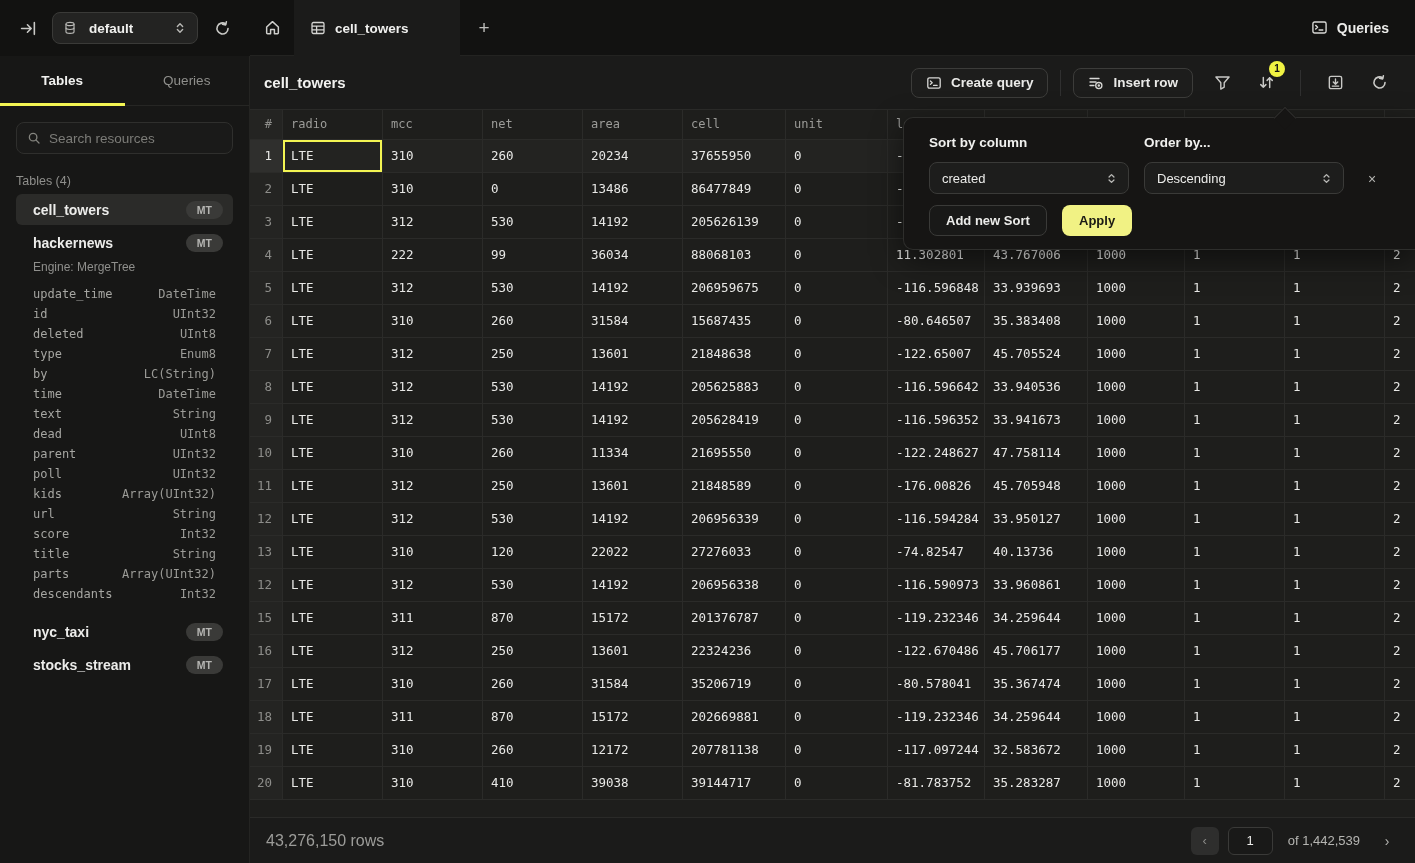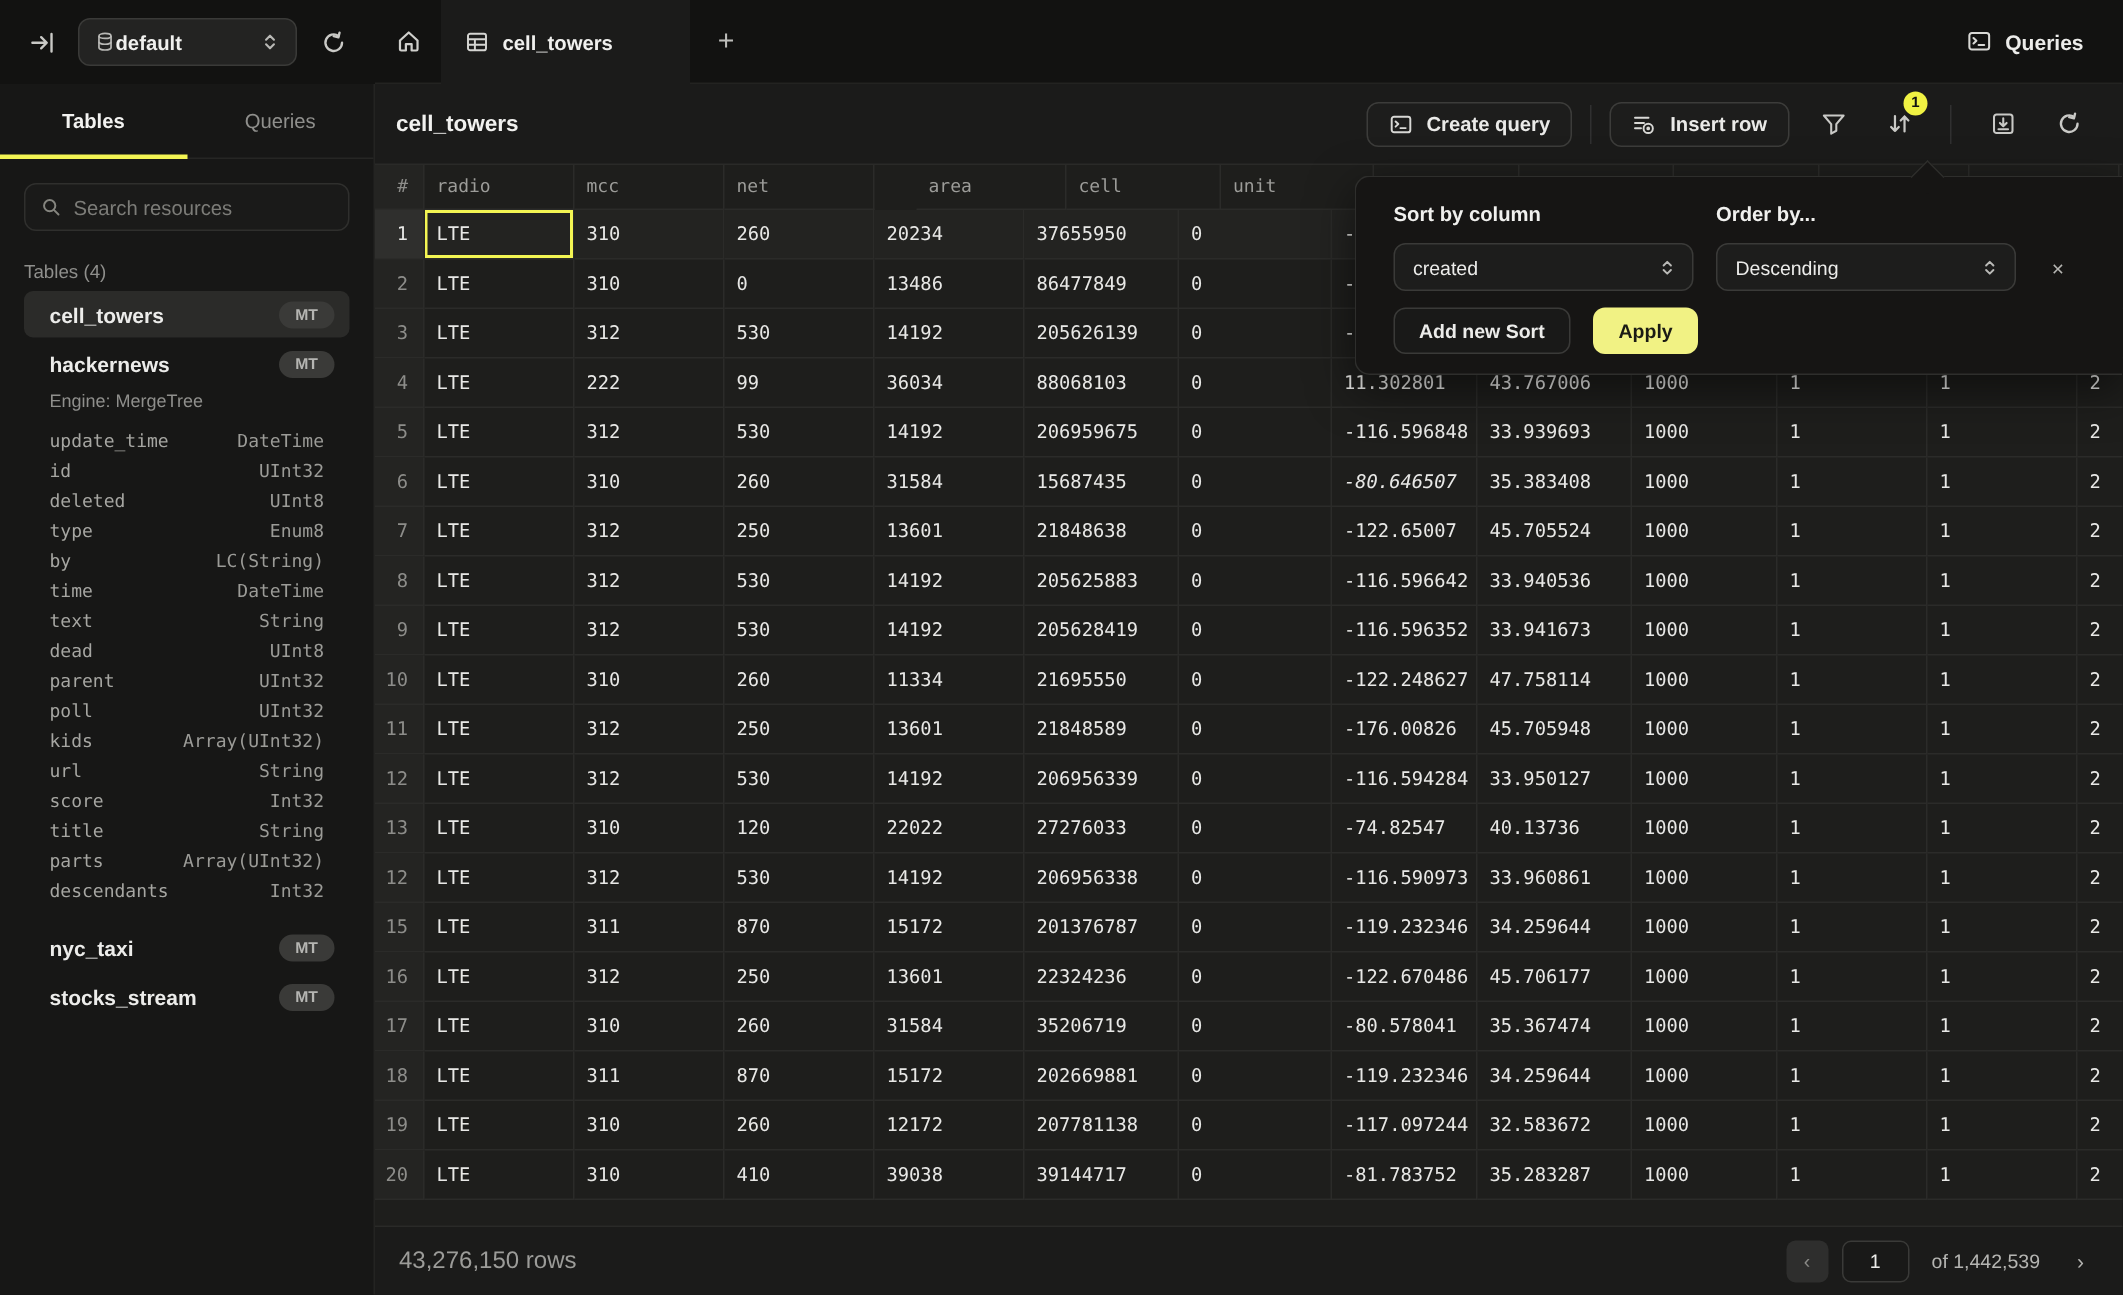--- a/index.html
+++ b/index.html
@@ -4,21 +4,21 @@
 <style>
   * { margin:0; padding:0; box-sizing:border-box; }
   html,body { width:1415px; height:863px; overflow:hidden; background:#141413; color:#ebebe9;
               font-family:"Liberation Sans", sans-serif; }
 
   
   .topbar { position:absolute; left:0; top:0; width:1415px; height:56px; background:#121211; }
   .topbar-left { position:absolute; left:0; top:0; width:250px; height:56px; display:flex; align-items:center; gap:10px; padding:0 14px; }
   .icon-btn { width:28px; height:28px; display:flex; align-items:center; justify-content:center; color:#c9c9c6; cursor:pointer; border-radius:6px; flex:0 0 auto; }
   .icon-btn svg { width:17px; height:17px; }
-  .db-select { height:32px; flex:1; display:flex; align-items:center; gap:0; padding:0 10px; background:#232322; border:1px solid #3a3a38; border-radius:8px; cursor:pointer; }
+  .db-select { height:32px; flex:1; display:flex; align-items:center; gap:12px; padding:0 10px; background:#232322; border:1px solid #3a3a38; border-radius:8px; cursor:pointer; }
   .db-select .lbl { font-size:13.5px; font-weight:700; color:#f0f0ee; flex:1; }
   .db-select svg { width:14px; height:14px; color:#b9b9b6; }
 
   .tabstrip { position:absolute; left:250px; top:0; width:1165px; height:56px; background:#121211; border-bottom:1px solid #232321; display:flex; align-items:stretch; }
   .home-tab { width:44px; display:flex; align-items:center; justify-content:center; color:#cfcfcc; cursor:pointer; }
   .home-tab svg { width:17px; height:17px; }
   .tab-active { width:166px; background:#1b1b1a; display:flex; align-items:center; gap:9px; padding:0 16px; margin-bottom:-1px; cursor:pointer; }
   .tab-active svg { width:16px; height:16px; color:#d5d5d2; }
   .tab-active .t { font-size:13.5px; font-weight:700; color:#f0f0ee; }
   .tab-plus { width:48px; display:flex; align-items:center; justify-content:center; font-size:19px; color:#bdbdba; cursor:pointer; }
@@ -290,21 +290,21 @@
     </div>
   </div>
 
   <div class="grid-wrap">
     <div class="grid" id="grid">
         <div class="tr tr-head">
           <div class="th th-num" style="width: 33px;">#</div>
           <div class="th" style="width: 100px;">radio</div>
           <div class="th" style="width: 100px;">mcc</div>
           <div class="th" style="width: 100px;">net</div>
-          <div class="th" style="width: 100px; margin-left: 28px;">area</div>
+          <div class="th" style="width: 100px;">area</div>
           <div class="th" style="width: 103px;">cell</div>
           <div class="th" style="width: 102px;">unit</div>
           <div class="th" style="width: 97px;">lon</div>
           <div class="th" style="width: 103px;"></div>
           <div class="th" style="width: 97px;"></div>
           <div class="th" style="width: 100px;"></div>
           <div class="th" style="width: 100px;"></div>
           <div class="th" style="width: 120px;"></div>
         </div>
         <div class="tr selected">
@@ -383,21 +383,21 @@
           <div class="td" style="width: 120px;">2</div>
         </div>
         <div class="tr">
           <div class="td td-num" style="width: 33px;">6</div>
           <div class="td" style="width: 100px;">LTE</div>
           <div class="td" style="width: 100px;">310</div>
           <div class="td" style="width: 100px;">260</div>
           <div class="td" style="width: 100px;">31584</div>
           <div class="td" style="width: 103px;">15687435</div>
           <div class="td" style="width: 102px;">0</div>
-          <div class="td" style="width: 97px; font-style: italic;">-80.646507</div>
+          <div class="td" style="width: 97px;">-80.646507</div>
           <div class="td" style="width: 103px;">35.383408</div>
           <div class="td" style="width: 97px;">1000</div>
           <div class="td" style="width: 100px;">1</div>
           <div class="td" style="width: 100px;">1</div>
           <div class="td" style="width: 120px;">2</div>
         </div>
         <div class="tr">
           <div class="td td-num" style="width: 33px;">7</div>
           <div class="td" style="width: 100px;">LTE</div>
           <div class="td" style="width: 100px;">312</div>

